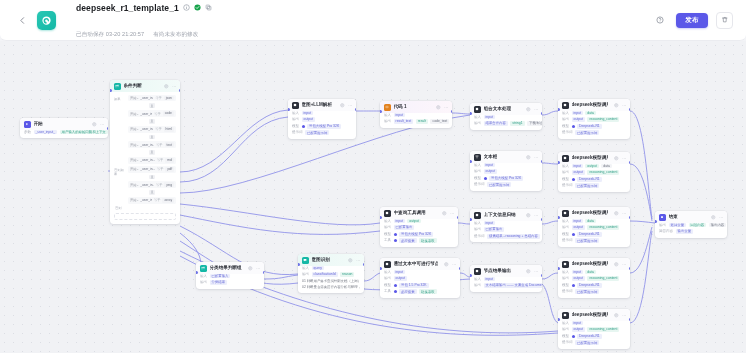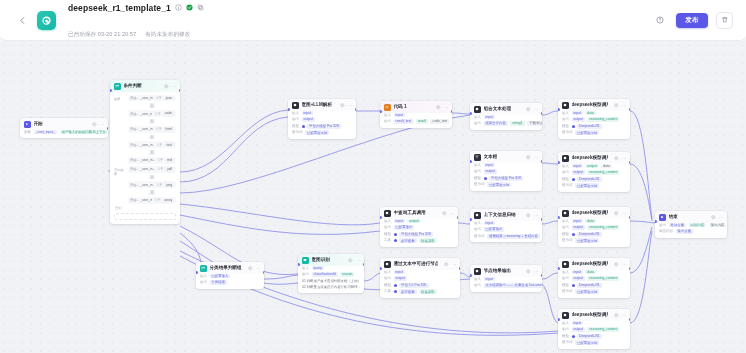--- a/index.html
+++ b/index.html
@@ -25,21 +25,21 @@
     display:flex;align-items:center;justify-content:center;
     color:#888c96;cursor:pointer;flex:none;
   }
   .app-logo{
     width:19px;height:19px;border-radius:5px;flex:none;
     background:linear-gradient(140deg,#29c7b4,#14b8a6);
     display:flex;align-items:center;justify-content:center;
     box-shadow:0 1px 2px rgba(20,184,166,.35);
   }
   .app-logo svg{width:11px;height:11px;}
-  .title-wrap{margin-left:12px;display:flex;flex-direction:column;justify-content:flex-end;gap:18px;}
+  .title-wrap{margin-left:20px;display:flex;flex-direction:column;justify-content:flex-end;gap:18px;}
   .title-row{display:flex;align-items:center;gap:4px;}
   .doc-title{font-size:8.5px;font-weight:bold;color:#1b1d21;letter-spacing:.1px;line-height:10px;}
   .ti{width:7px;height:7px;display:inline-flex;align-items:center;justify-content:center;color:#9aa0ab;}
   .ti.green{color:#16a34a;}
   .meta-row{display:flex;align-items:center;gap:9px;}
   .meta-txt{font-size:5.6px;color:#9a9fa9;line-height:7px;letter-spacing:.05px;}
   .spacer{flex:1;}
   .top-actions{display:flex;align-items:center;gap:8px;margin-right:13px;}
   .icon-btn{
     width:15px;height:15px;border-radius:4px;border:1px solid #e6e7ec;background:#fff;

